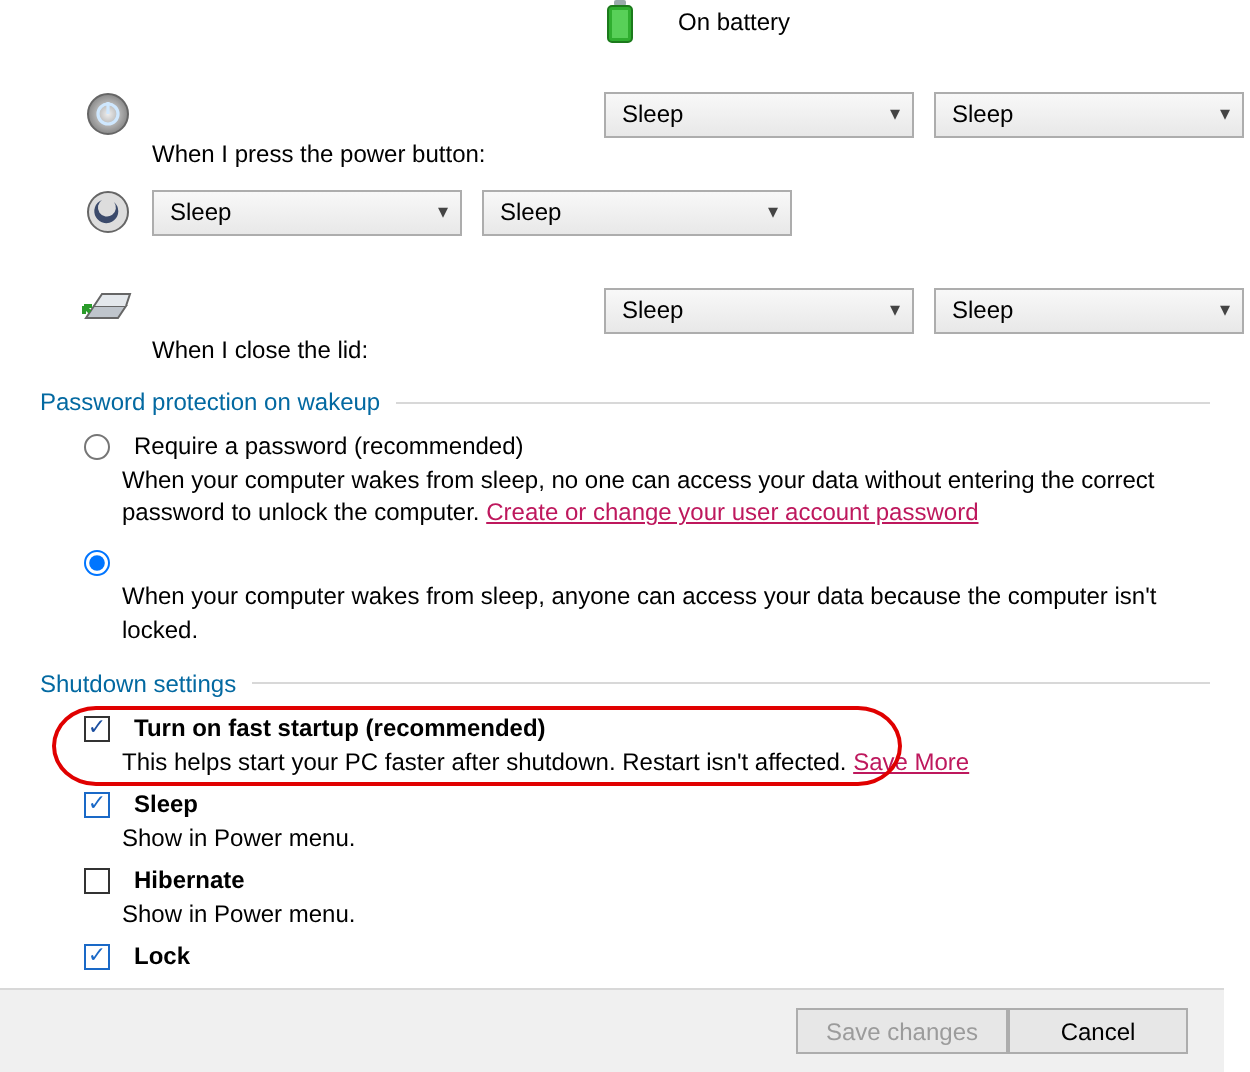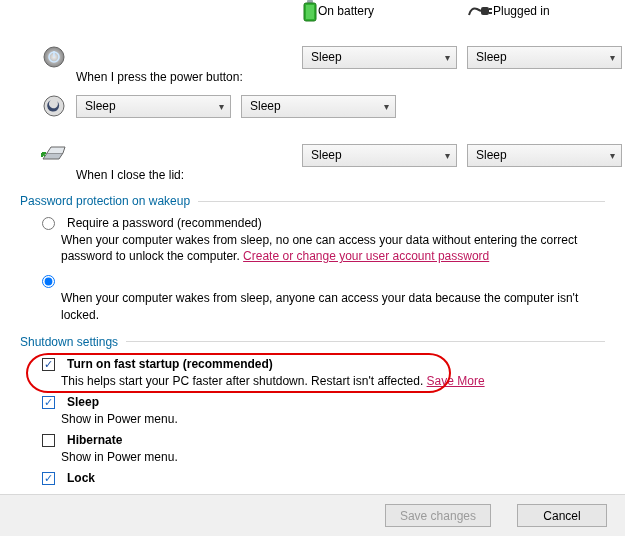--- a/index.html
+++ b/index.html
@@ -20,21 +20,21 @@
   }
   .header-row {
     display: flex;
     align-items: center;
     margin-bottom: 8px;
   }
   .header-spacer { width: 282px; flex: 0 0 282px; }
   .col-header {
     display: flex;
     align-items: center;
-    gap: 0;
+    gap: 21px;
     width: 155px;
     flex: 0 0 155px;
   }
   .col-header.second { margin-left: 10px; }
   .battery-icon svg, .plug-icon svg { display:block; }
   .action-row {
     display: flex;
     align-items: center;
     margin-bottom: 10px;
   }
@@ -123,29 +123,29 @@
     line-height: 1;
     flex: 0 0 13px;
     margin-top: 1px;
     font-family: "Segoe UI Symbol","Segoe UI",sans-serif;
   }
   .check-icon.checked { color: #1a4ea0; }
   .check-icon.blue { border-color:#1a69c7; color:#1a69c7; }
   .shutdown-block .sub-text { padding-left: 41px; margin-bottom:6px; }
   .footer {
     position: absolute;
-    bottom: 0; left: 0; right: 0;
+    bottom: 0; left: 0; right: 13px;
     height: 42px;
     background: #f0f0f0;
     border-top: 1px solid #d8d8d8;
     display: flex;
     align-items: center;
     justify-content: flex-end;
     padding-right: 18px;
-    gap: 26px;
+    gap: 0;
   }
   .btn {
     min-width: 90px;
     height: 23px;
     border: 1px solid #adadad;
     background: #e7e7e7;
     font-family: inherit;
     font-size: 12px;
     padding: 0 14px;
     cursor: default;
@@ -161,31 +161,20 @@
     <div class="header-spacer"></div>
     <div class="col-header">
       <span class="battery-icon">
         <svg width="16" height="22" viewBox="0 0 16 22">
           <rect x="5" y="0" width="6" height="3" fill="#9aa" rx="1"></rect>
           <rect x="2" y="3" width="12" height="18" rx="2" fill="#2fae2f" stroke="#1c7a1c"></rect>
           <rect x="4" y="5" width="8" height="14" fill="#58d058"></rect>
         </svg>
       </span>
       <span>On battery</span>
-    </div>
-    <div class="col-header second">
-      <span class="plug-icon">
-        <svg width="26" height="16" viewBox="0 0 26 16">
-          <path d="M2 12 Q4 4 10 6 L14 8" stroke="#333" stroke-width="2" fill="none"></path>
-          <rect x="14" y="4" width="8" height="8" rx="2" fill="#333"></rect>
-          <rect x="22" y="5" width="3" height="2" fill="#333"></rect>
-          <rect x="22" y="9" width="3" height="2" fill="#333"></rect>
-        </svg>
-      </span>
-      <span>Plugged in</span>
     </div>
   </div>
 
   <div class="action-row">
     <div class="action-icon">
       <svg width="22" height="22" viewBox="0 0 22 22">
         <circle cx="11" cy="11" r="10" fill="url(#g1)" stroke="#666"></circle>
         <defs>
             <radialGradient id="g1">
               <stop offset="0" stop-color="#eee"></stop>

